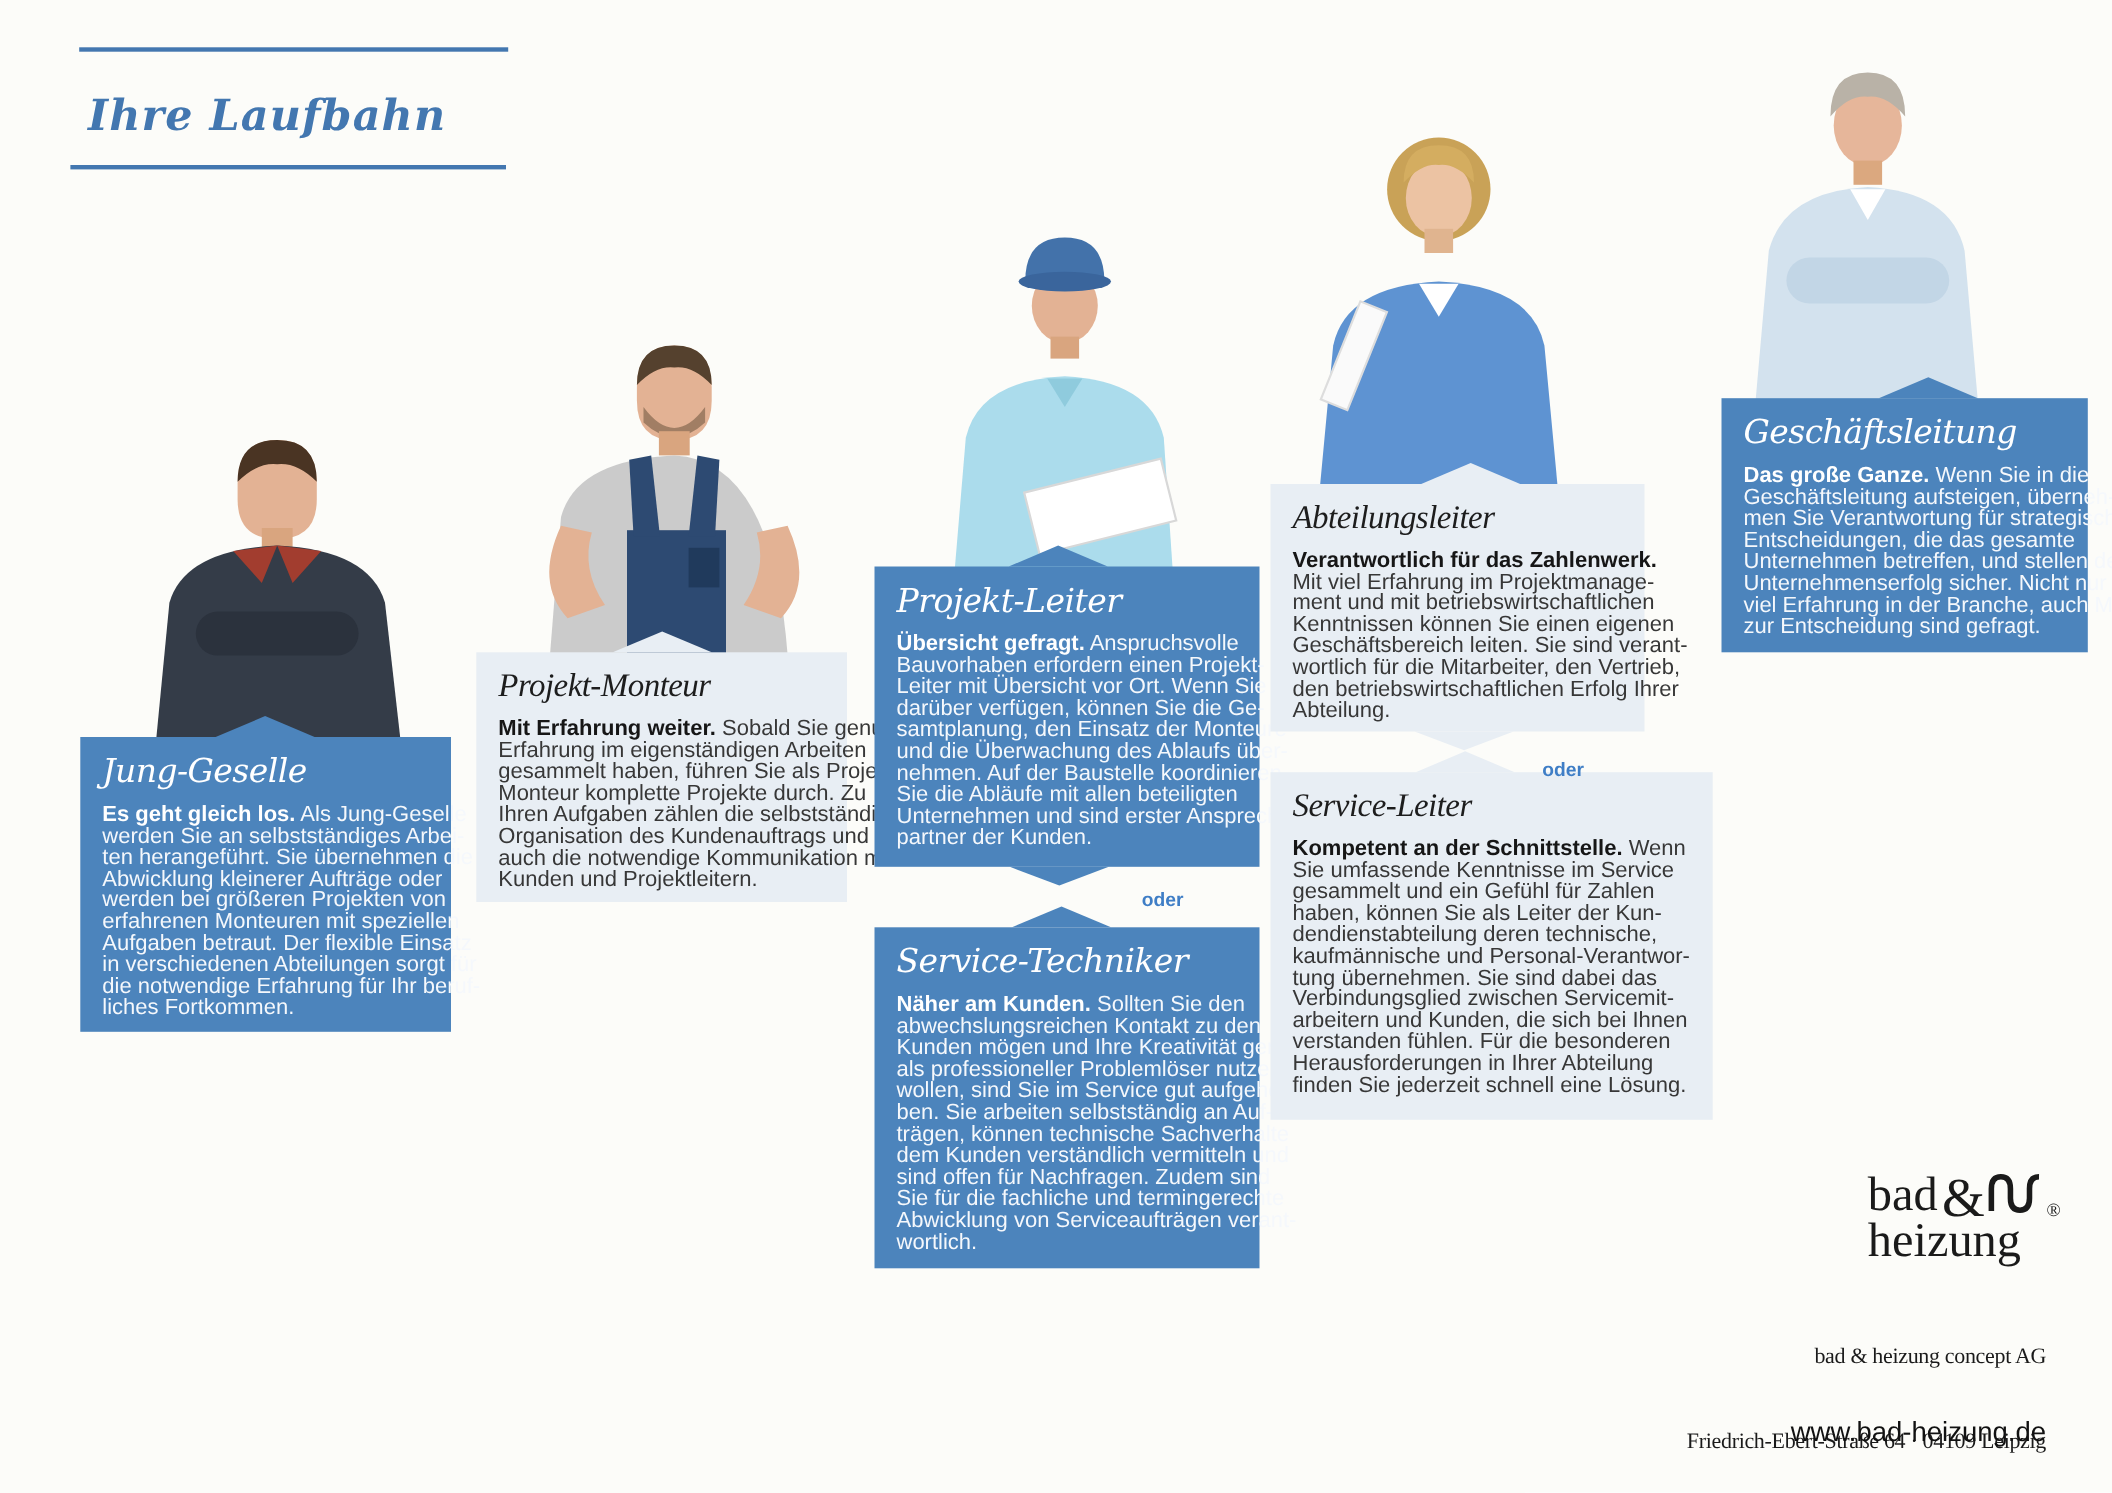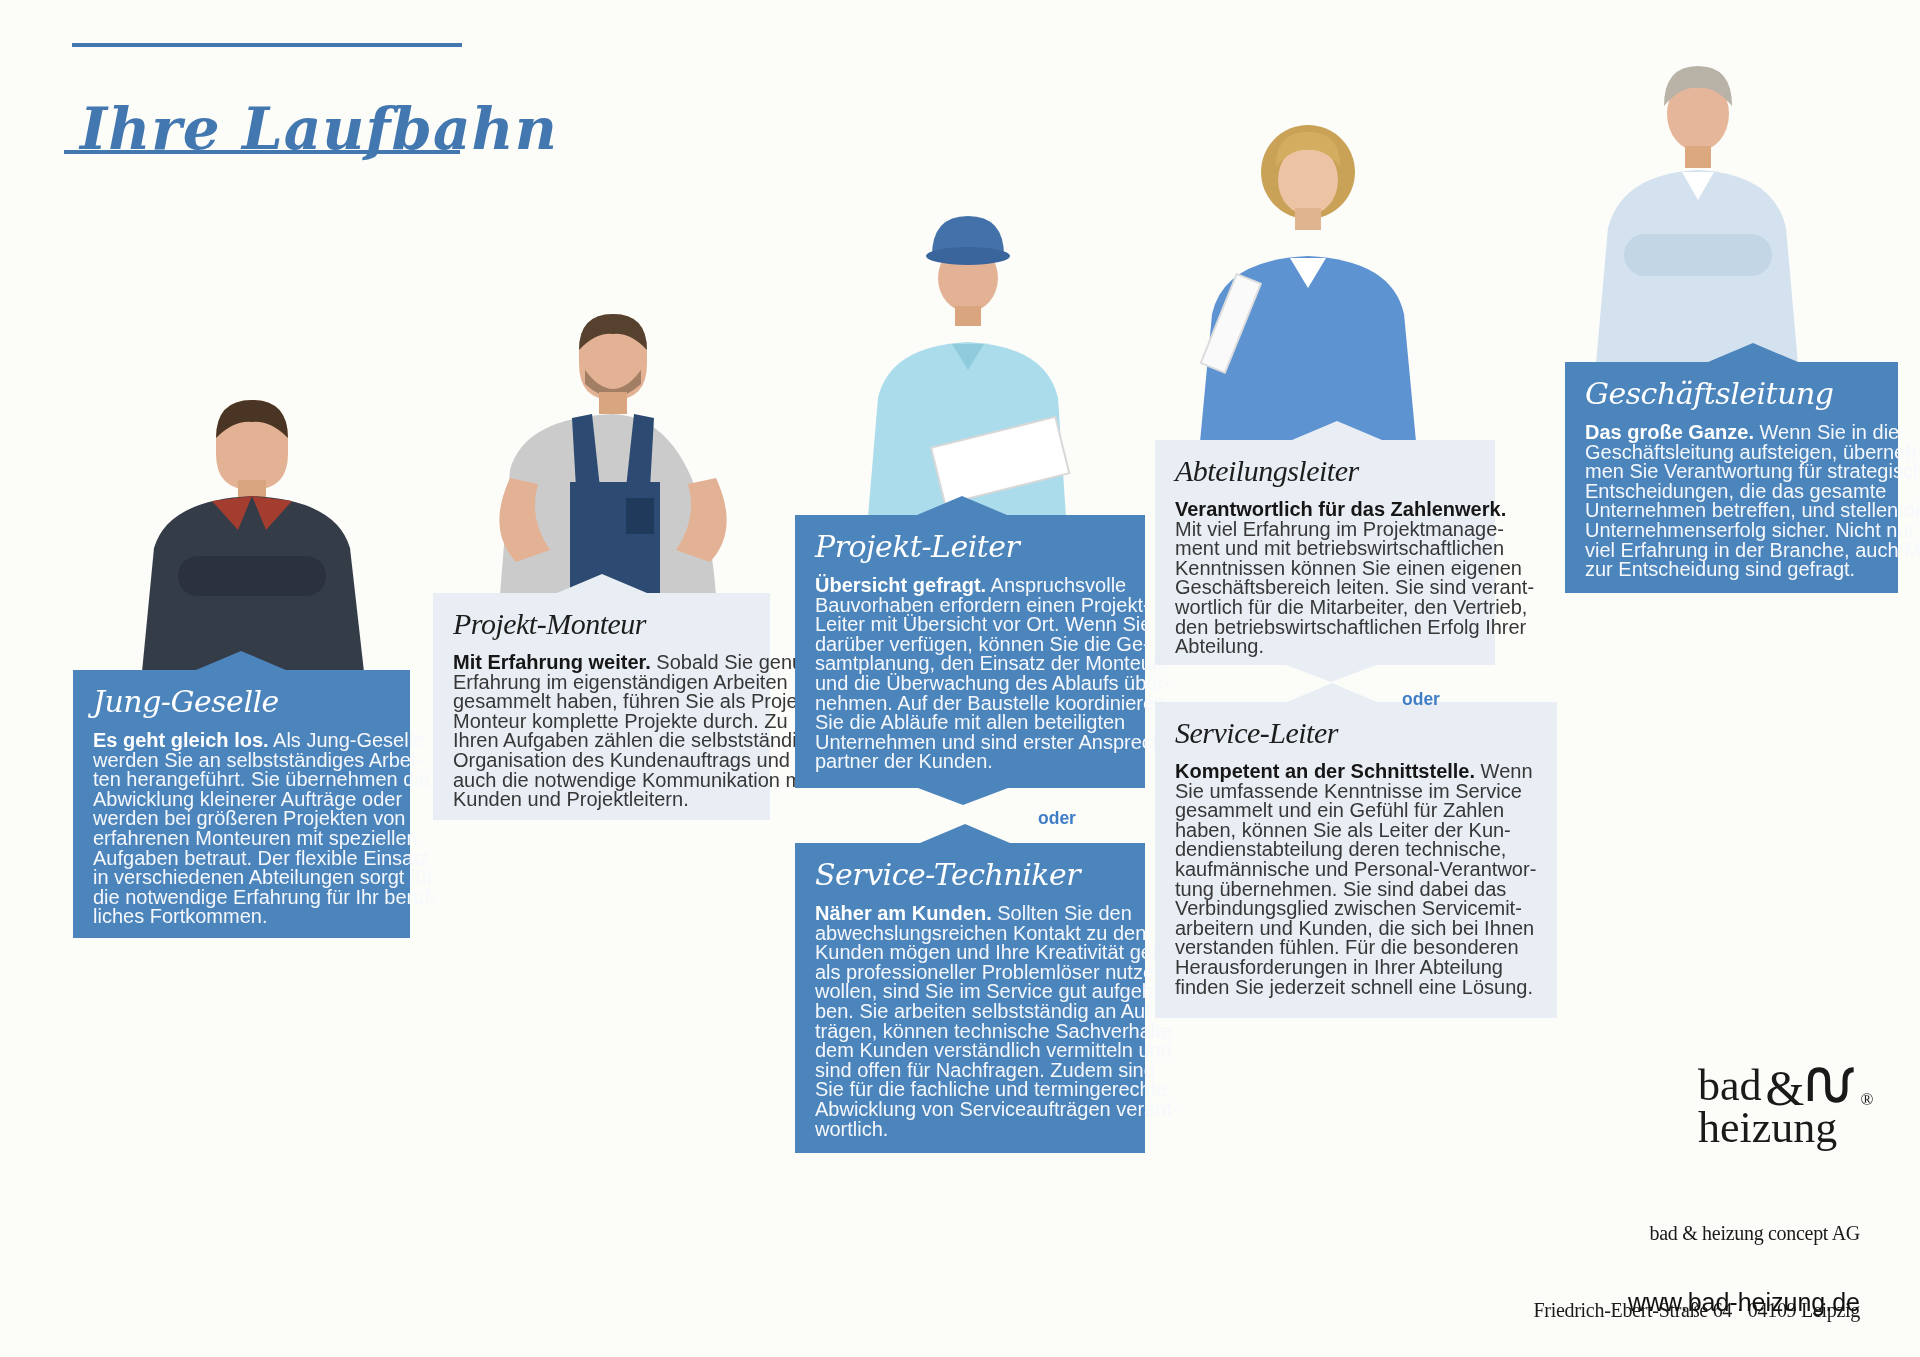--- a/index.html
+++ b/index.html
@@ -8,21 +8,21 @@
     background:#fcfcf9; overflow:hidden;
     font-family:"Liberation Sans", sans-serif;
   }
   
   .rule { position:absolute; height:4px; background:var(--accent,#4377b0); }
   #rule-top    { left:72px;  top:43px;  width:390px; }
   #rule-bottom { left:64px;  top:150px; width:396px; }
   .headline {
     position:absolute; left:80px; top:56px;
     font-family:"DejaVu Serif", serif; font-style:italic;
-    font-size:58px; color:var(--accent,#4377b0); letter-spacing:1px;
+    font-size:39px; color:var(--accent,#4377b0); letter-spacing:1px;
   }
   
   .photo { position:absolute; z-index:1; }
   
   .stage-box { position:absolute; z-index:3; box-sizing:border-box; padding:14px 16px 0 20px; }
   .stage-box.blue  { background:var(--box-blue,#4c84bc); }
   .stage-box.light { background:var(--box-light,#e8eef4); }
   .stage-title {
     font-family:"DejaVu Serif", serif; font-style:italic; font-weight:400;
     font-size:30px; letter-spacing:-0.5px; margin:0 0 12px 0;

